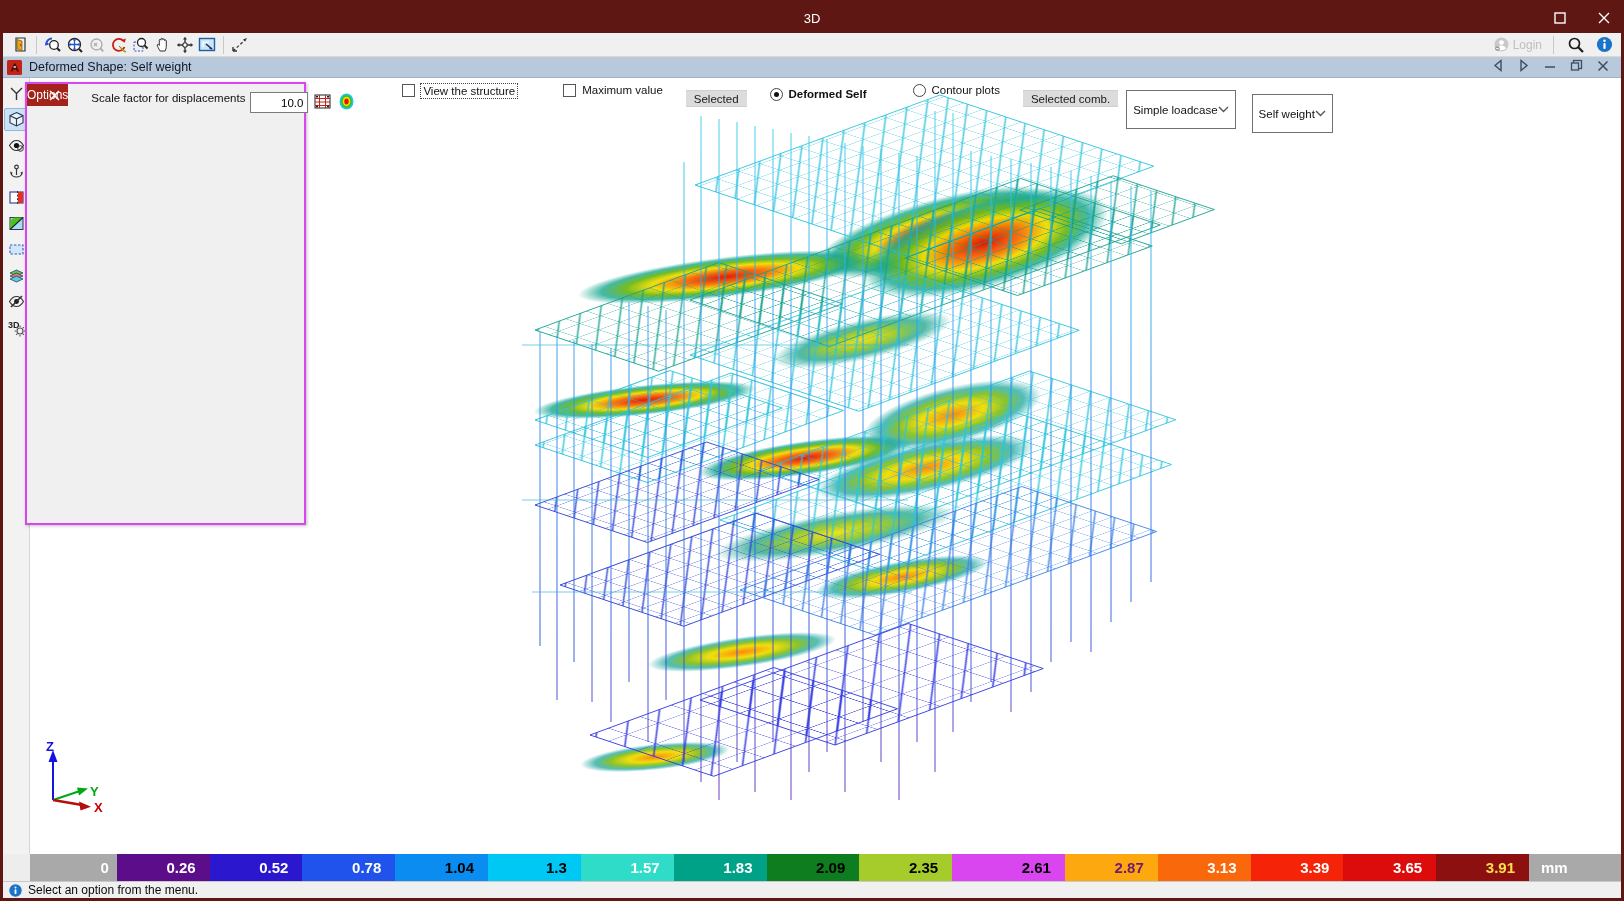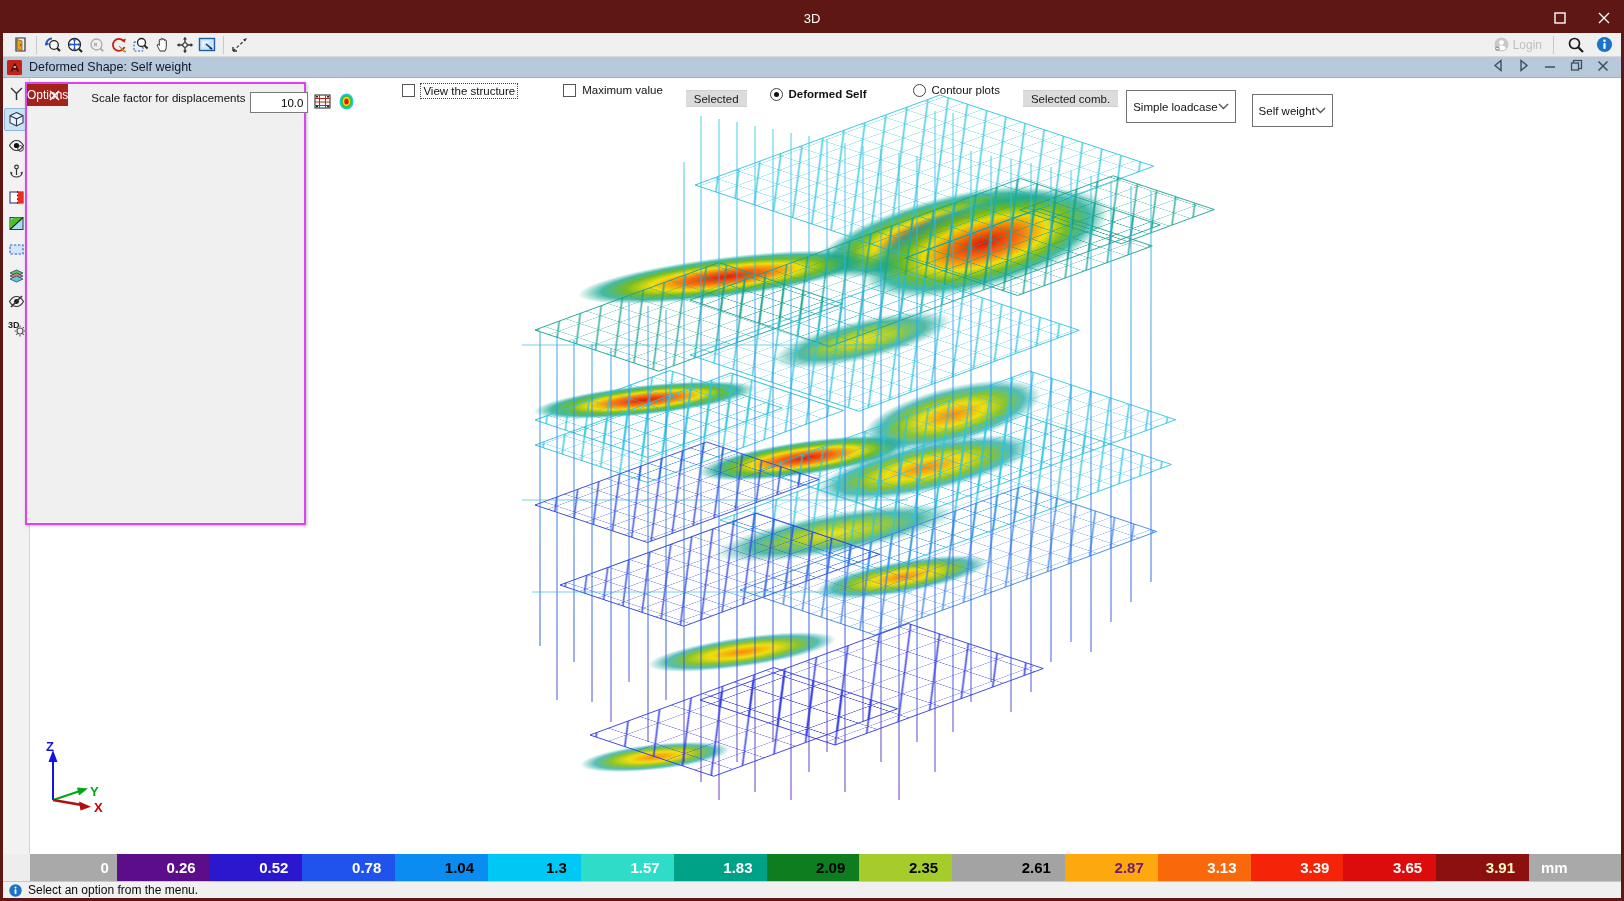--- a/index.html
+++ b/index.html
@@ -38,21 +38,21 @@
   .mini-btn{width:19px;height:19px;display:flex;align-items:center;justify-content:center;}
   .chk-row{height:22px;gap:6px;font-size:11.5px;color:#111;}
   .chk{width:13px;height:13px;background:#fff;border:1px solid #555;flex:0 0 auto;}
   .focus-dotted{outline:1px dotted #444;padding:1px 2px;}
   .sec-head{height:17px;background:#DCDCDC;border-top:1px solid #cfcfcf;border-bottom:1px solid #cfcfcf;display:flex;align-items:center;padding:0 8px;font-size:11.5px;color:#1a1a1a;margin-top:6px;flex:0 0 auto;}
   .radio-row{height:21px;gap:6px;font-size:11.5px;color:#111;}
   .radio{width:13px;height:13px;border:1px solid #444;border-radius:50%;background:#fff;position:relative;flex:0 0 auto;}
   .radio.on::after{content:"";position:absolute;left:3px;top:3px;width:5px;height:5px;border-radius:50%;background:#111;}
   .radio-label.bold{font-weight:bold;}
   .p-spacer{flex:1 1 auto;}
-  .selectbox{height:33px;margin:6px 8px 0 8px;background:#fff;border:1px solid #707070;display:flex;align-items:center;padding:0 6px;font-size:11.5px;color:#111;flex:0 0 auto;}
+  .selectbox{height:39px;margin:6px 8px 0 8px;background:#fff;border:1px solid #707070;display:flex;align-items:center;padding:0 6px;font-size:11.5px;color:#111;flex:0 0 auto;}
   .selectbox .sv{flex:1 1 auto;}
   .selectbox:last-child{margin-bottom:18px;align-items:center;}
   
   .colorbar{height:27px;display:flex;flex:0 0 auto;}
   .cb-space{width:27px;background:#EDEDED;flex:0 0 auto;}
   .cb-seg{flex:1 1 0;position:relative;display:flex;align-items:center;justify-content:flex-end;padding-right:14px;}
   .cb-seg span{font-size:15px;font-weight:bold;line-height:1;}
   .cb-seg.cb-trail{flex:0 0 92px;justify-content:flex-start;padding-left:12px;}
   .cb-seg.cb-lead{padding-right:8px;}
   
@@ -508,37 +508,37 @@
       </div>
       <div class="cb-seg" style="background: rgb(0, 162, 135);">
         <span style="color: rgb(255, 255, 255);">1.83</span>
       </div>
       <div class="cb-seg" style="background: rgb(14, 125, 32);">
         <span style="color: rgb(0, 0, 0);">2.09</span>
       </div>
       <div class="cb-seg" style="background: rgb(166, 204, 44);">
         <span style="color: rgb(0, 0, 0);">2.35</span>
       </div>
-      <div class="cb-seg" style="background: #a3a3a3; padding-left: 20px;">
+      <div class="cb-seg" style="background: #d946ef; padding-left: 20px;">
         <span style="color: rgb(0, 0, 0);">2.61</span>
       </div>
       <div class="cb-seg" style="background: rgb(252, 168, 14);">
         <span style="color: #701a75;">2.87</span>
       </div>
       <div class="cb-seg" style="background: rgb(249, 105, 11);">
         <span style="color: rgb(255, 255, 255);">3.13</span>
       </div>
       <div class="cb-seg" style="background: rgb(245, 36, 8);">
         <span style="color: rgb(255, 255, 255);">3.39</span>
       </div>
       <div class="cb-seg" style="background: rgb(221, 12, 12);">
         <span style="color: rgb(255, 255, 255);">3.65</span>
       </div>
       <div class="cb-seg" style="background: rgb(140, 16, 16);">
-        <span style="color: #fef9c3;">3.91</span>
+        <span style="color: #fde047;">3.91</span>
       </div>
       <div class="cb-seg cb-trail" style="background: rgb(169, 169, 169);">
         <span style="color: rgb(255, 255, 255);">mm</span>
       </div>
     </div>
 
   <div class="statusbar">
     <svg width="13" height="13" viewBox="0 0 13 13">
       <circle cx="6.5" cy="6.5" r="6.2" fill="#1B74C8"></circle>
       <circle cx="6.5" cy="3.6" r="1" fill="#fff"></circle>

